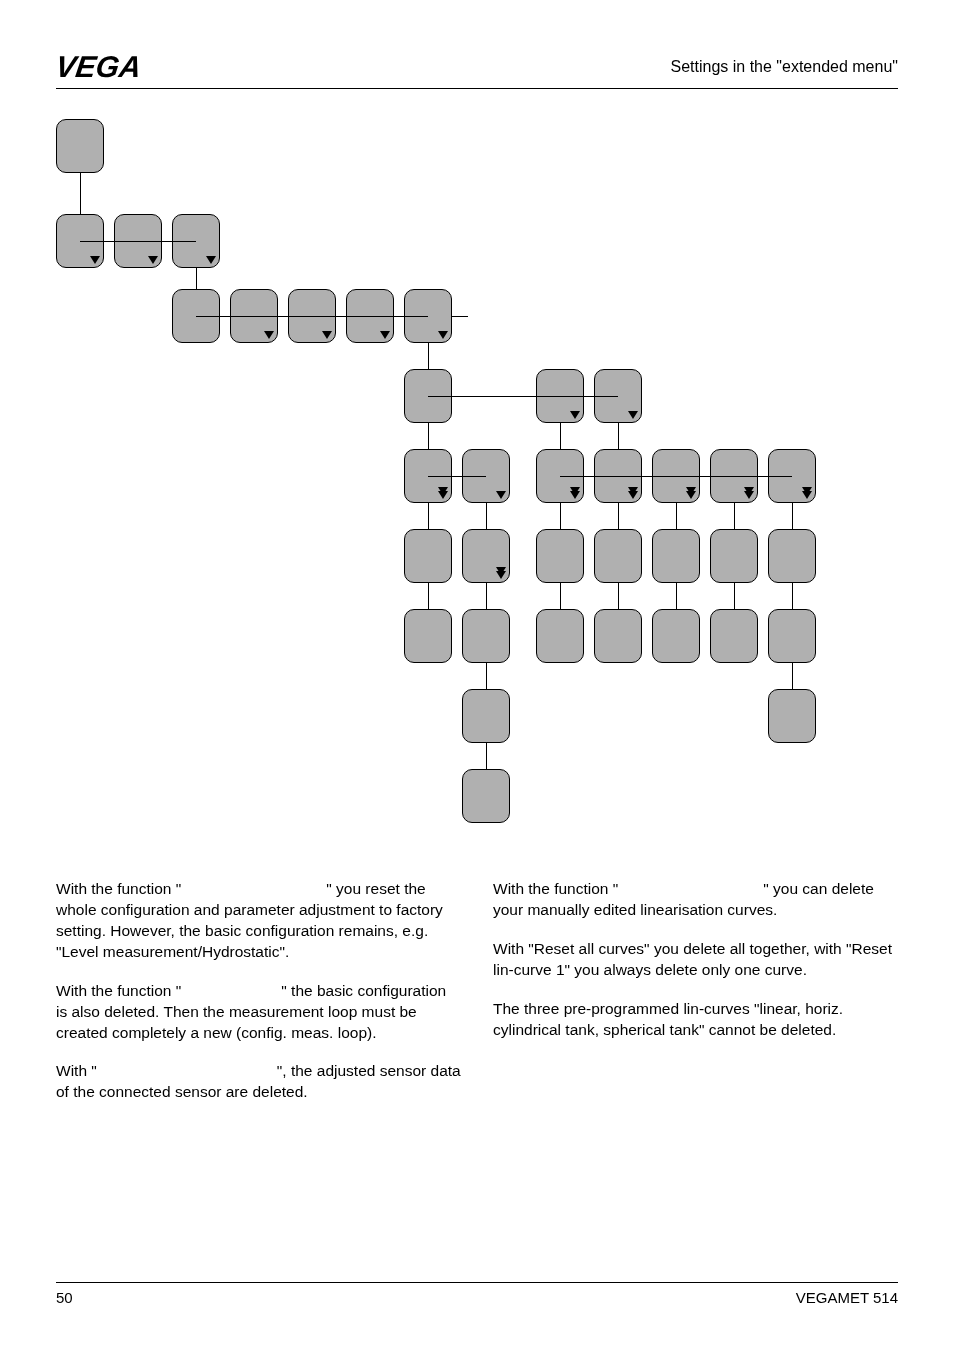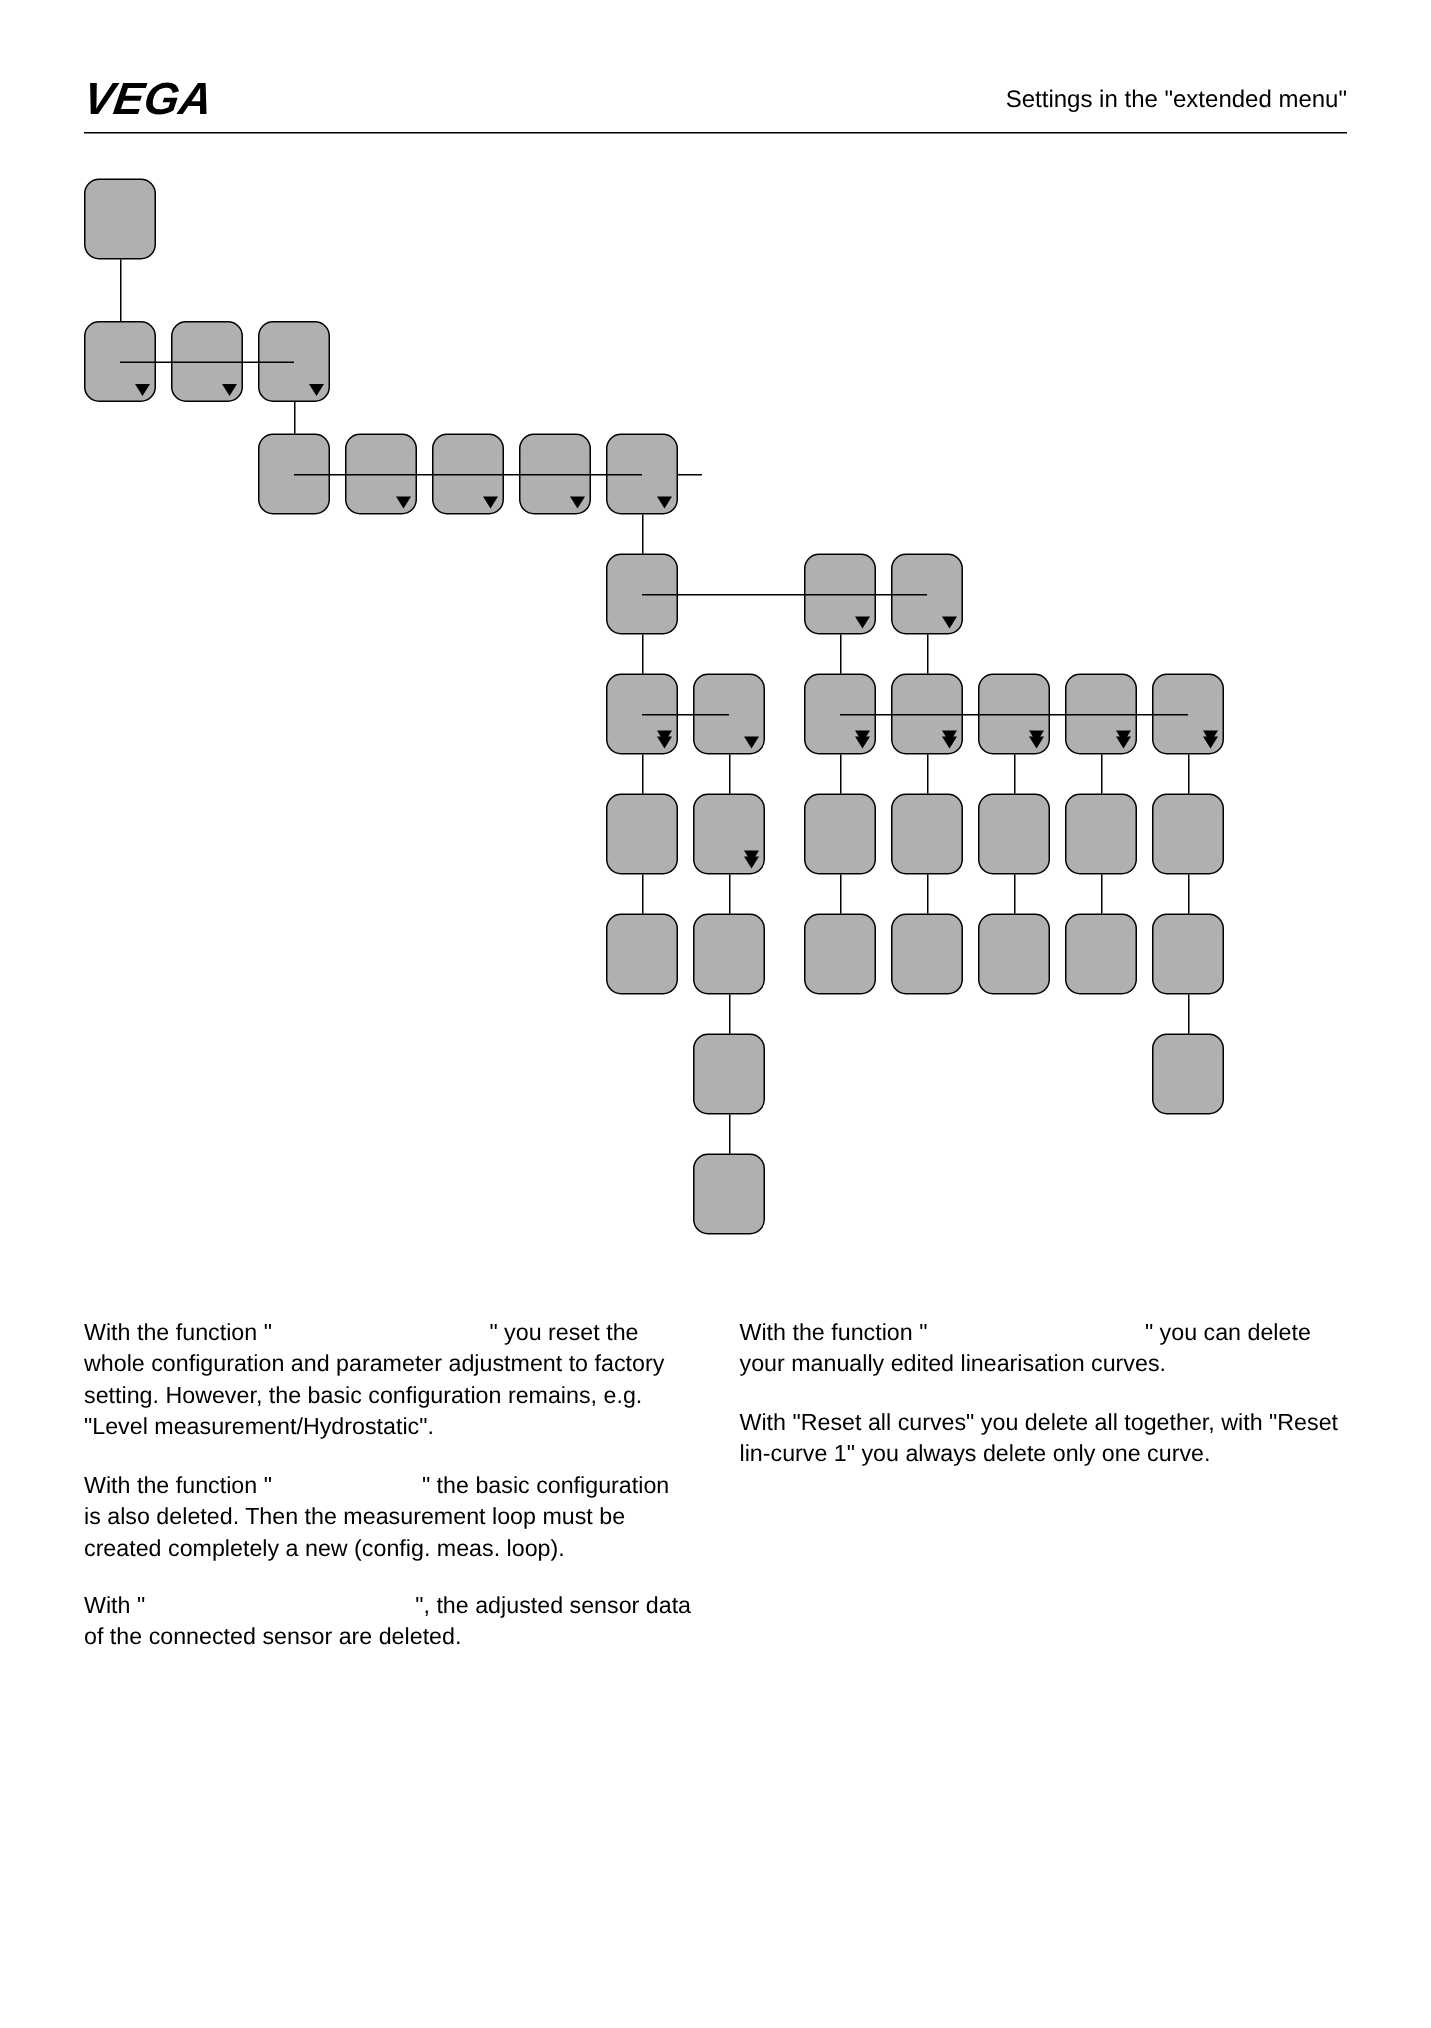--- a/index.html
+++ b/index.html
@@ -188,16 +188,21 @@
 
   <div class="body-text">
     <div class="col">
       <p><span>With the function "</span><span style="display:inline-block;width:145px"></span><span>" you reset the whole configuration and parameter adjustment to factory setting. However, the basic configuration remains, e.g. "Level measurement/Hydrostatic".</span></p>
       <p><span>With the function "</span><span style="display:inline-block;width:100px"></span><span>" the basic configuration is also deleted. Then the measurement loop must be created completely a new (config. meas. loop).</span></p>
       <p><span>With "</span><span style="display:inline-block;width:180px"></span><span>", the adjusted sensor data of the connected sensor are deleted.</span></p>
     </div>
     <div class="col">
       <p><span>With the function "</span><span style="display:inline-block;width:145px"></span><span>" you can delete your manually edited linearisation curves.</span></p>
       <p>With "Reset all curves" you delete all together, with "Reset lin-curve 1" you always delete only one curve.</p>
+      <p>The three pre-programmed lin-curves "linear, horiz. cylindrical tank, spherical tank" cannot be deleted.</p>
     </div>
   </div>
 
+  <div class="footer">
+    <span>50</span>
+    <span>VEGAMET 514</span>
+  </div>
 </div>
 
 </body></html>

